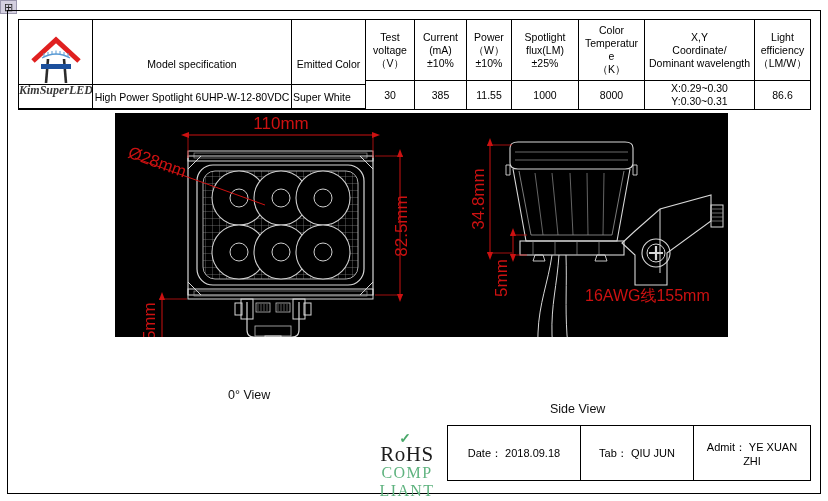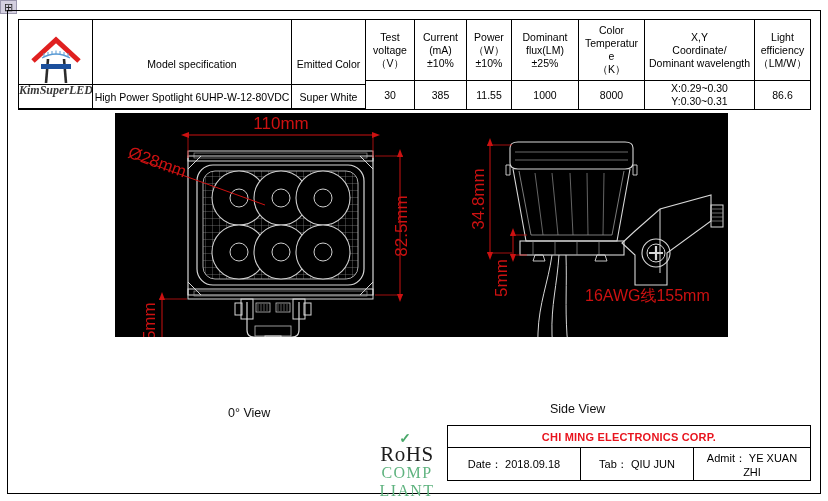--- a/index.html
+++ b/index.html
@@ -38,21 +38,21 @@
     font-family:"Liberation Serif", serif;font-style:italic;font-weight:bold;
     font-size:12px;color:#3a3a3a;letter-spacing:0px;
   }
   
   #drawing-canvas{
     position:absolute;left:115px;top:113px;width:613px;height:224px;
     background:#000;overflow:hidden;
   }
   
   .view-caption{position:absolute;font-size:12.5px;color:#111;}
-  #caption-front{left:228px;top:406px;}
+  #caption-front{left:228px;top:388px;}
   #caption-side{left:550px;top:402px;text-align:right;}
   
   #rohs-logo{position:absolute;left:361px;top:443px;width:92px;text-align:center;}
   #rohs-word{
     font-family:"Liberation Serif", serif;font-size:21px;color:#1c1c1c;
     letter-spacing:0.5px;line-height:22px;position:relative;display:inline-block;
   }
   #rohs-check{
     position:absolute;left:19px;top:-9px;font-size:14px;color:#4aa86a;
     font-weight:bold;line-height:10px;
@@ -126,21 +126,21 @@
       <span>Current</span><br>
       <span>(mA)</span><br>
       <span>±10%</span>
     </td>
     <td class="hdr">
       <span>Power</span><br>
       <span>（W）</span><br>
       <span>±10%</span>
     </td>
     <td class="hdr">
-      <span>Dominant</span><br>
+      <span>Spotlight</span><br>
       <span>flux(LM)</span><br>
       <span>±25%</span>
     </td>
     <td class="hdr">
       <span>Color</span><br>
       <span>Temperatur</span><br>
       <span>e</span><br>
       <span>（K）</span>
     </td>
     <td class="hdr">
@@ -171,21 +171,21 @@
   <colgroup>
       <col style="width:74px">
       <col style="width:199px">
       <col style="width:74px">
       <col style="width:445px">
     </colgroup>
   <tbody>
       <tr>
     <td style="border:1px solid #000;height:21px;"></td>
     <td style="border:1px solid #000;text-align:center;font-size:10.5px;">High Power Spotlight 6UHP-W-12-80VDC</td>
-    <td style="border:1px solid #000;text-align:center;font-size:10.5px;">Super White</td>
+    <td style="border:1px solid #000;font-size:10.5px;">Super White</td>
     <td style="border:none;"></td>
   </tr>
 </tbody>
   </table>
 
 <div id="drawing-canvas">
   <svg width="613" height="274" viewBox="0 0 613 274">
     <defs>
       <pattern id="mesh" width="7" height="7" patternUnits="userSpaceOnUse">
         <path d="M0 0 H7 V7" fill="none" stroke="#8d8d8d" stroke-width="0.7"></path>
@@ -359,22 +359,19 @@
   <div id="rohs-sub">COMP LIANT</div>
 </div>
 
 <table id="title-block">
   <colgroup>
       <col style="width:133px">
       <col style="width:113px">
       <col style="width:117px">
     </colgroup>
   <tbody>
-      <tr>
-    <td id="tb-company" colspan="3">CHI MING ELECTRONICS CORP.</td>
-  </tr>
   <tr>
     <td class="tb-left">Date：  2018.09.18</td>
     <td class="tb-left">Tab：  QIU JUN</td>
     <td class="tb-left">Admit：  YE XUAN ZHI</td>
   </tr>
 </tbody>
   </table>
 
 </body></html>

